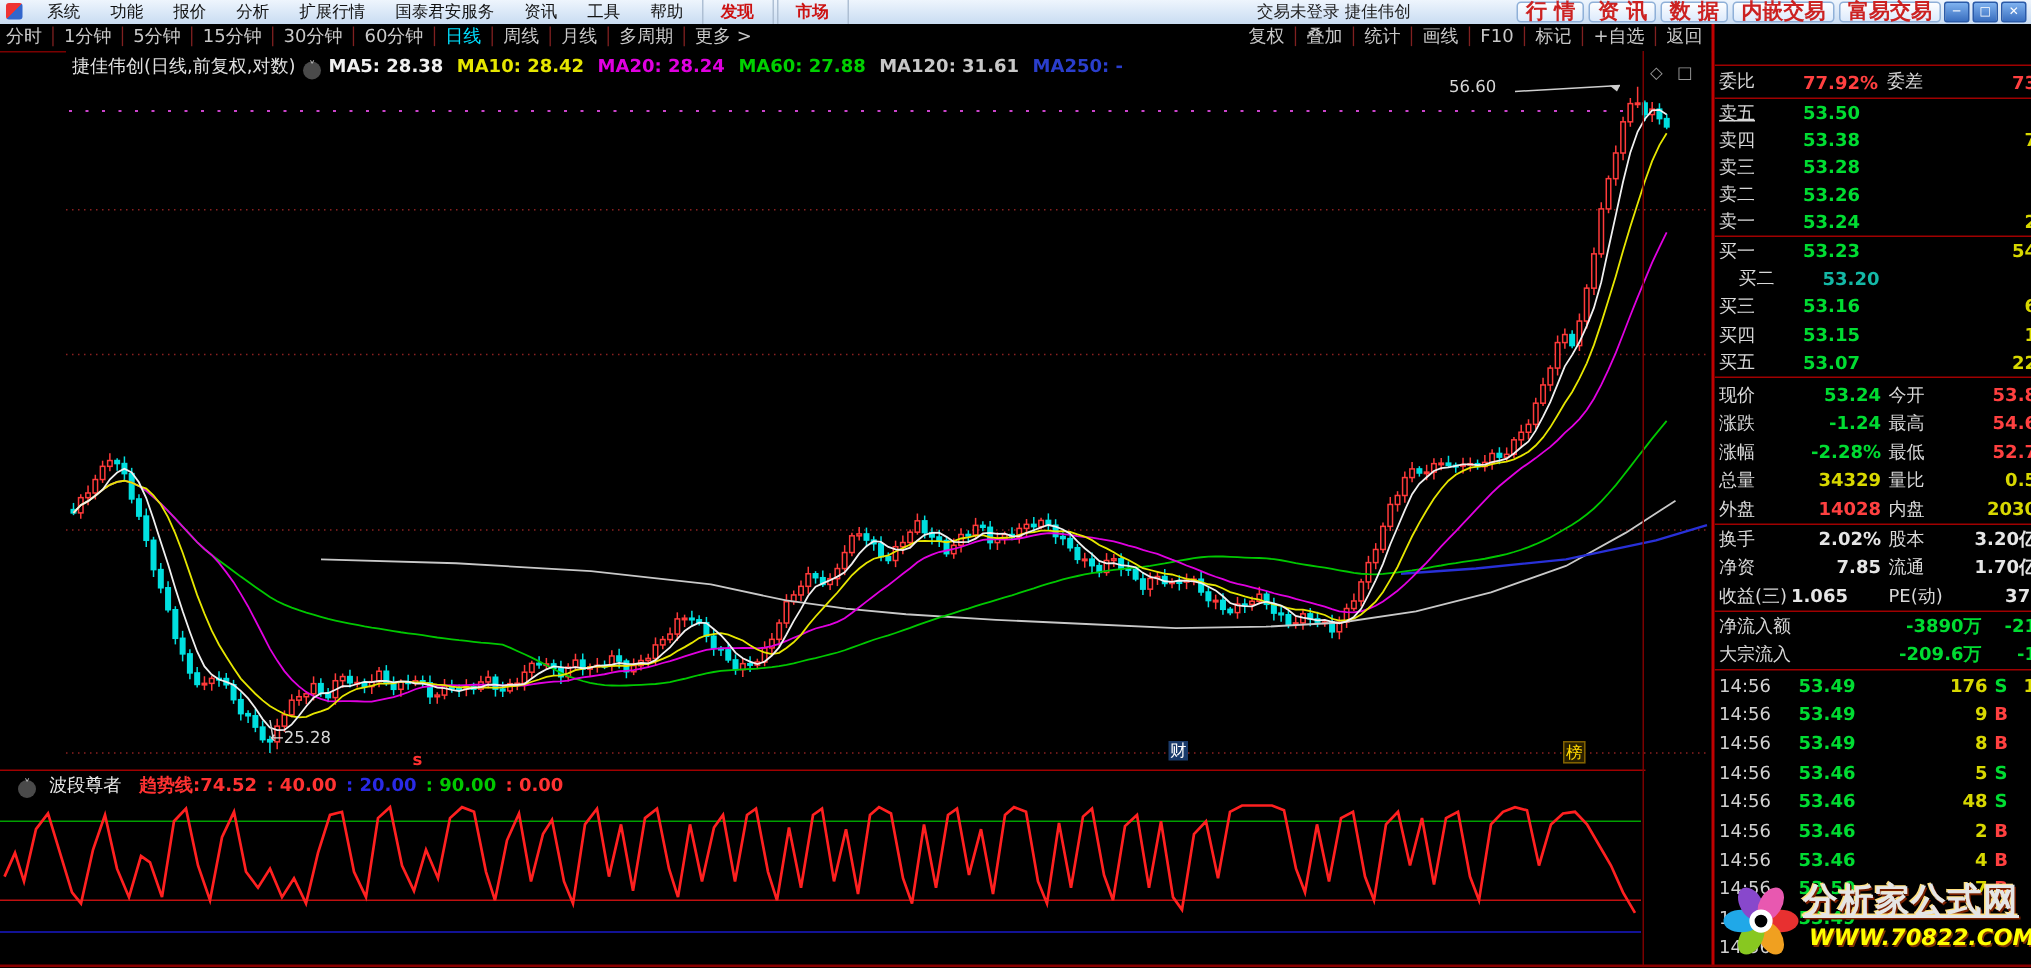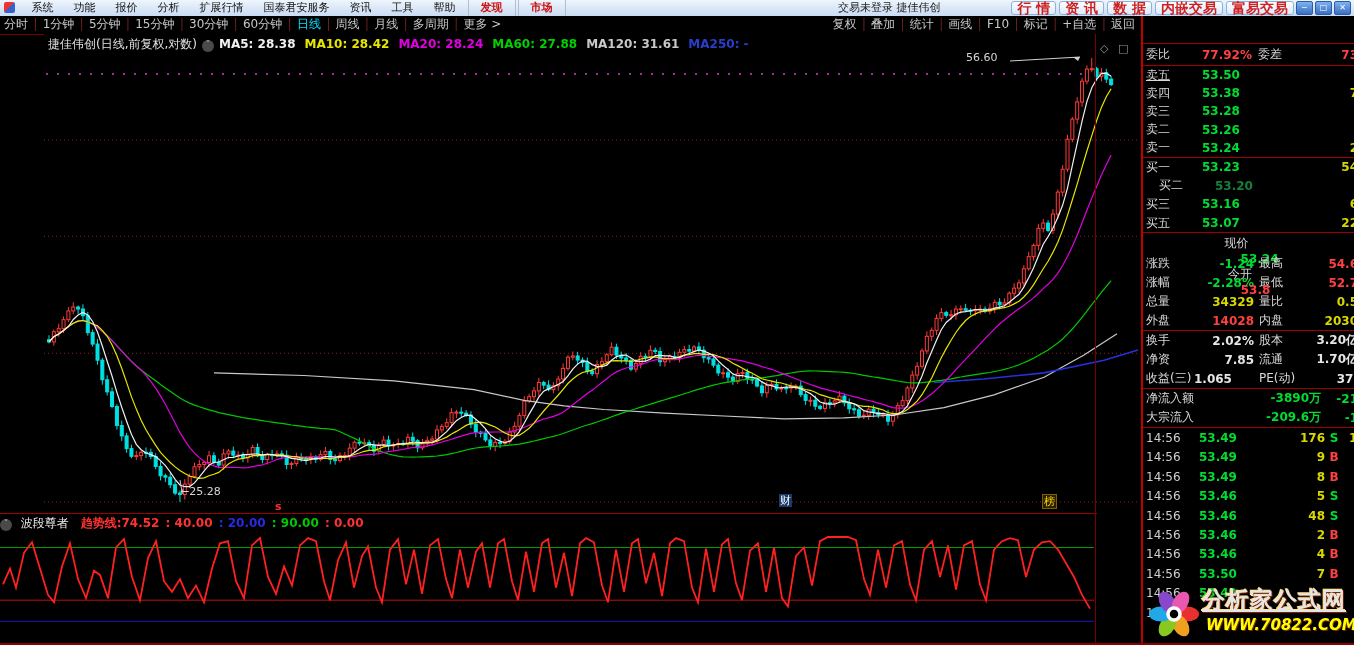--- a/index.html
+++ b/index.html
@@ -34,21 +34,21 @@
   .maseg{margin-right:9px;font-weight:bold;}
   .paneicons{position:absolute;top:8px;color:#999;font-size:11px;}
   .annot{position:absolute;font-size:11px;color:#d6d6d6;}
   .marker{position:absolute;font-size:11px;line-height:13px;padding:0 1px;}
   
   #gutter{left:1097px;top:34px;width:44px;height:611px;background:#000;}
   .gl{position:absolute;right:3px;width:40px;text-align:right;font-size:11px;font-weight:bold;color:#ff3838;}
   .gdash{position:absolute;left:0;width:4px;height:1px;background:#cc2222;}
   
   #ind-header{left:0;top:513px;width:1097px;height:20px;background:#000;border-top:1px solid #a00000;
-    font-size:12px;line-height:19px;color:#e8e8e8;white-space:nowrap;padding-left:0;box-sizing:border-box;}
+    font-size:12px;line-height:19px;color:#e8e8e8;white-space:nowrap;padding-left:12px;box-sizing:border-box;}
   .ipar{font-weight:bold;margin-right:2px;}
   
   #panel{left:1141px;top:16px;width:213px;height:629px;background:#000;border-left:2px solid #c00000;
     box-sizing:border-box;overflow:hidden;font-size:12px;}
   #p-title{height:27px;line-height:27px;text-align:center;border-bottom:1px solid #a00000;font-weight:bold;font-size:14px;white-space:nowrap;}
   .sect{border-bottom:1px solid #a00000;}
   .prow{display:flex;align-items:center;padding:0 3px;white-space:nowrap;}
   .lab{color:#d8d8d8;}
   .bold{font-weight:bold;} .v-red{color:#ff4040;}
   #watermark{left:1146px;top:583px;width:208px;height:60px;overflow:hidden;z-index:5;}
@@ -598,36 +598,41 @@
         </div>
       </div>
     <div id="p-buys" class="sect">
         <div class="prow" style="height: 18.6px;">
           <span class="lab" style="width: 42px;">买一</span>
           <span class="bold" style="width: 66px; text-align: center; color: rgb(0, 220, 50);">53.23</span>
           <span class="bold" style="flex: 1 1 0%; text-align: right; transform: translateX(7px); color: rgb(216, 216, 0);">54</span>
         </div>
         <div class="prow" style="height: 18.6px; padding-left: 16px;">
           <span class="lab" style="width: 42px;">买二</span>
-          <span class="bold" style="width: 66px; text-align: center; color: #15803d;">53.20</span>
+          <span class="bold" style="width: 66px; text-align: center; color: #14b8a6;">53.20</span>
           <span class="bold" style="flex: 1 1 0%; text-align: right; transform: translateX(7px); color: rgb(216, 216, 0);"></span>
         </div>
         <div class="prow" style="height: 18.6px;">
           <span class="lab" style="width: 42px;">买三</span>
           <span class="bold" style="width: 66px; text-align: center; color: rgb(0, 220, 50);">53.16</span>
           <span class="bold" style="flex: 1 1 0%; text-align: right; transform: translateX(7px); color: rgb(216, 216, 0);">6</span>
         </div>
         <div class="prow" style="height: 18.6px;">
+          <span class="lab" style="width: 42px;">买四</span>
+          <span class="bold" style="width: 66px; text-align: center; color: rgb(0, 220, 50);">53.15</span>
+          <span class="bold" style="flex: 1 1 0%; text-align: right; transform: translateX(7px); color: rgb(216, 216, 0);">1</span>
+        </div>
+        <div class="prow" style="height: 18.6px;">
           <span class="lab" style="width: 42px;">买五</span>
           <span class="bold" style="width: 66px; text-align: center; color: rgb(0, 220, 50);">53.07</span>
           <span class="bold" style="flex: 1 1 0%; text-align: right; transform: translateX(7px); color: rgb(216, 216, 0);">22</span>
         </div>
       </div>
     <div id="p-quotes" class="sect" style="padding-top:2px">
-        <div class="prow" style="height: 19px; flex-direction: column;">
+        <div class="prow" style="height: 19px;">
           <span class="lab" style="width: 48px;">现价</span>
           <span class="bold" style="width: 60px; text-align: right; color: rgb(0, 220, 50);">53.24</span>
           <span class="lab" style="width: 46px; margin-left: 5px;">今开</span>
           <span class="bold" style="flex: 1 1 0%; text-align: right; transform: translateX(7px); color: rgb(255, 64, 64);">53.8</span>
         </div>
         <div class="prow" style="height: 19px;">
           <span class="lab" style="width: 48px;">涨跌</span>
           <span class="bold" style="width: 60px; text-align: right; color: rgb(0, 220, 50);">-1.24</span>
           <span class="lab" style="width: 46px; margin-left: 5px;">最高</span>
           <span class="bold" style="flex: 1 1 0%; text-align: right; transform: translateX(7px); color: rgb(255, 64, 64);">54.6</span>

